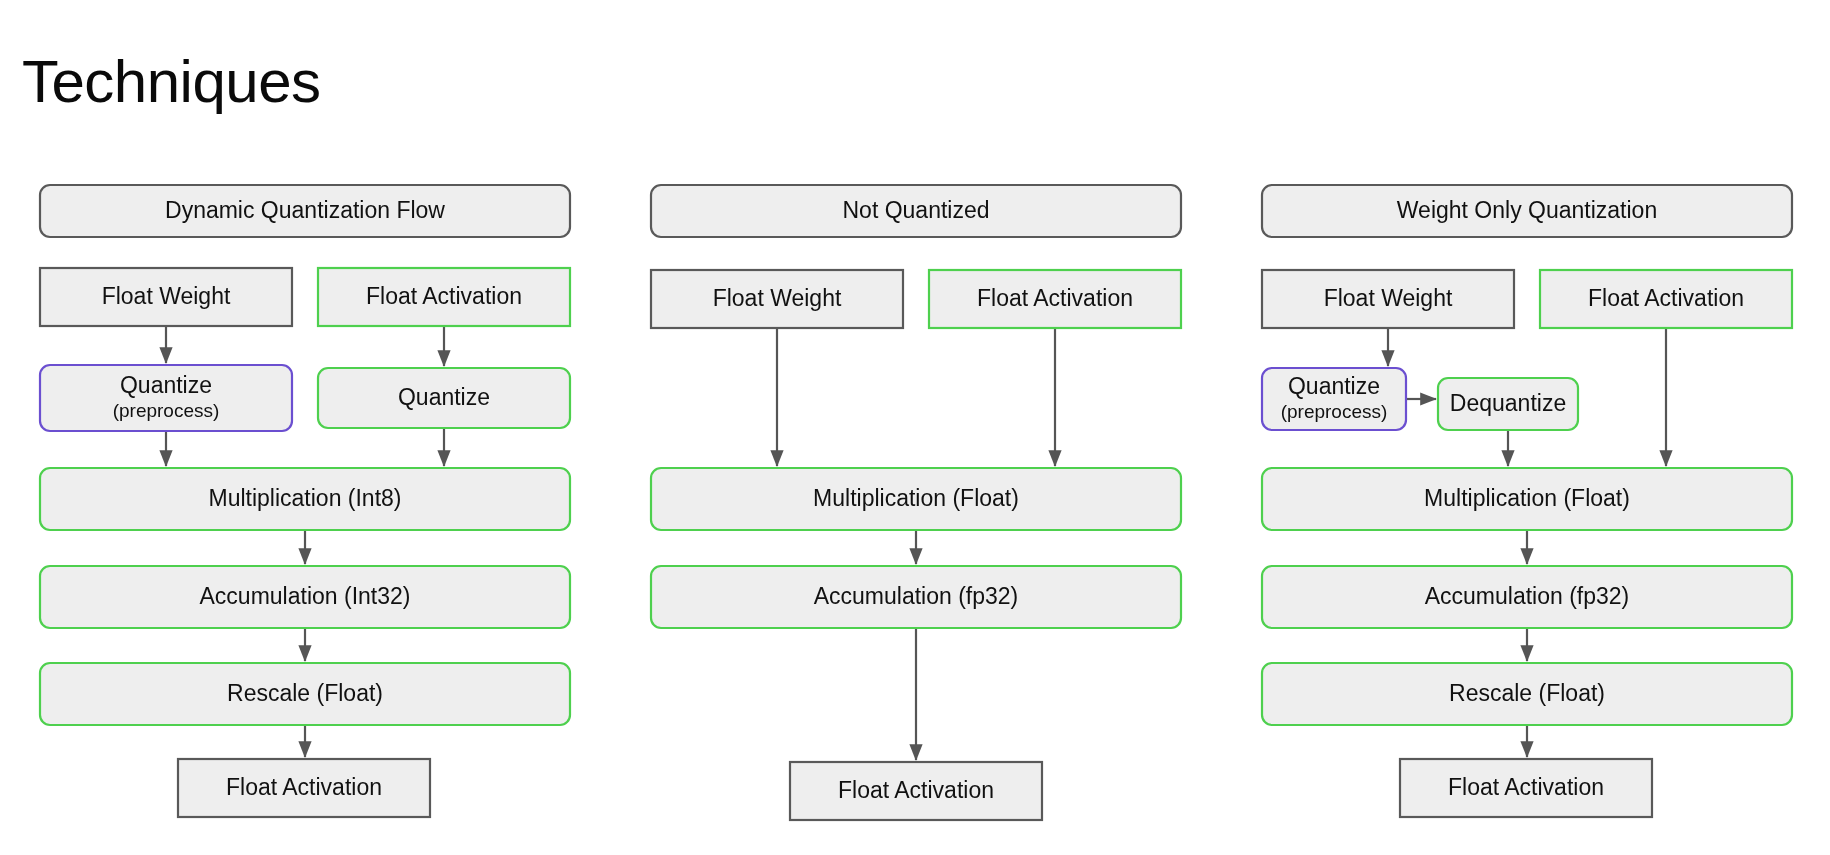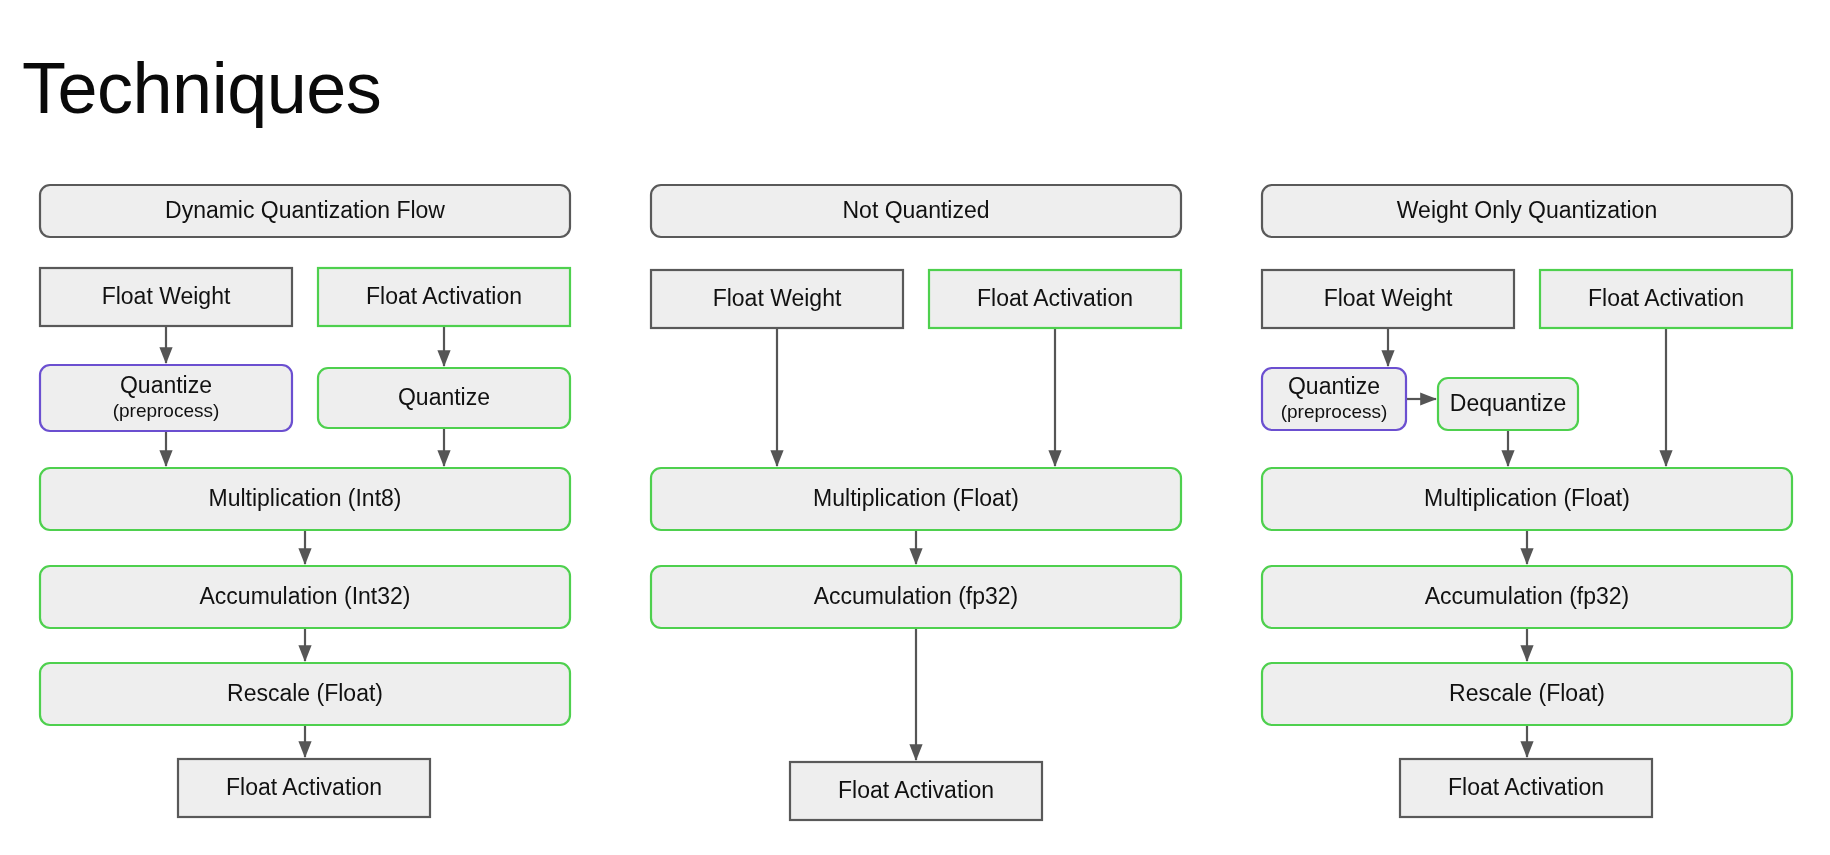--- a/index.html
+++ b/index.html
@@ -17,21 +17,21 @@
   #slide {
     position: relative;
     width: 1830px;
     height: 855px;
     background: #ffffff;
   }
   #page-title {
     position: absolute;
     left: 22px;
     top: 52px;
-    font-size: 72px;
+    font-size: 60px;
     line-height: 1;
     font-weight: 400;
     color: #0a0a0a;
     letter-spacing: -0.5px;
     white-space: nowrap;
   }
   #diagram {
     position: absolute;
     left: 0;
     top: 0;

